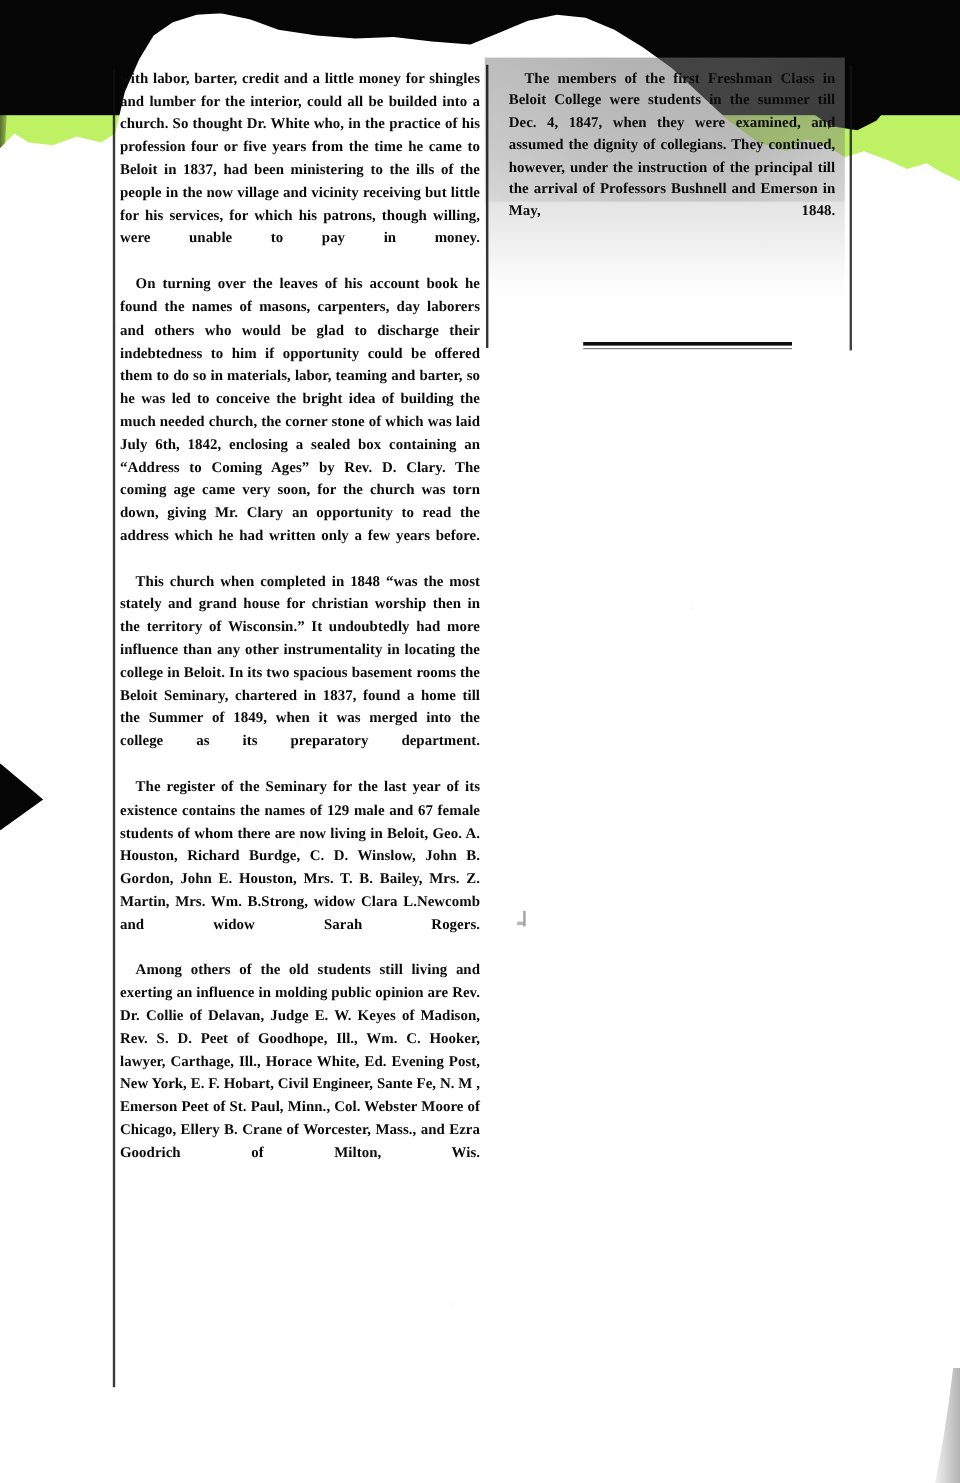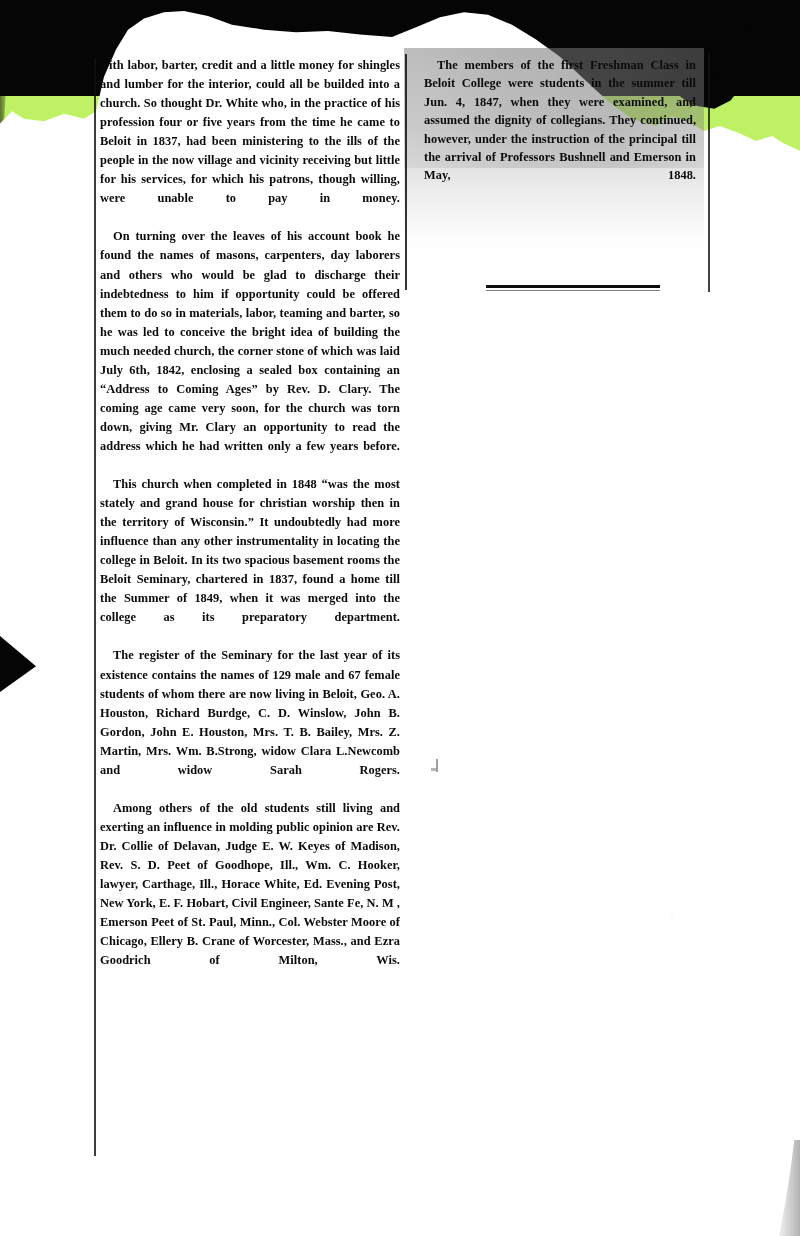--- a/index.html
+++ b/index.html
@@ -278,21 +278,21 @@
       <p class="para-end">with labor, barter, credit and a little money for shingles and lumber for the interior, could all be builded into a church. So thought Dr. White who, in the practice of his profession four or five years from the time he came to Beloit in 1837, had been ministering to the ills of the people in the now village and vicinity receiving but little for his services, for which his patrons, though willing, were unable to pay in money.</p>
       <p class="indent para-end">On turning over the leaves of his account book he found the names of masons, carpenters, day laborers and others who would be glad to discharge their indebtedness to him if opportunity could be offered them to do so in materials, labor, teaming and barter, so he was led to conceive the bright idea of building the much needed church, the corner stone of which was laid July 6th, 1842, enclosing a sealed box containing an “Address to Coming Ages” by Rev. D. Clary. The coming age came very soon, for the church was torn down, giving Mr. Clary an opportunity to read the address which he had written only a few years before.</p>
       <p class="indent para-end">This church when completed in 1848 “was the most stately and grand house for christian worship then in the territory of Wisconsin.” It undoubtedly had more influence than any other instrumentality in locating the college in Beloit. In its two spacious basement rooms the Beloit Seminary, chartered in 1837, found a home till the Summer of 1849, when it was merged into the college as its preparatory department.</p>
       <p class="indent para-end">The register of the Seminary for the last year of its existence contains the names of 129 male and 67 female students of whom there are now living in Beloit, Geo. A. Houston, Richard Burdge, C. D. Winslow, John B. Gordon, John E. Houston, Mrs. T. B. Bailey, Mrs. Z. Martin, Mrs. Wm. B.Strong, widow Clara L.Newcomb and widow Sarah Rogers.</p>
       <p class="indent para-end">Among others of the old students still living and exerting an influence in molding public opinion are Rev. Dr. Collie of Delavan, Judge E. W. Keyes of Madison, Rev. S. D. Peet of Goodhope, Ill., Wm. C. Hooker, lawyer, Carthage, Ill., Horace White, Ed. Evening Post, New York, E. F. Hobart, Civil Engineer, Sante Fe, N. M , Emerson Peet of St. Paul, Minn., Col. Webster Moore of Chicago, Ellery B. Crane of Worcester, Mass., and Ezra Goodrich of Milton, Wis.</p>
     </div>
 
     <div class="col col-right">
       <div class="rule-line-l"></div>
       <div class="rule-line-r"></div>
-      <p class="indent para-end">The members of the first Freshman Class in Beloit College were students in the summer till Jun. 4, 1847, when they were examined, and assumed the dignity of collegians. They continued, however, under the instruction of the principal till the arrival of Professors Bushnell and Emerson in May, 1848.</p>
+      <p class="indent para-end">The members of the first Freshman Class in Beloit College were students in the summer till Dec. 4, 1847, when they were examined, and assumed the dignity of collegians. They continued, however, under the instruction of the principal till the arrival of Professors Bushnell and Emerson in May, 1848.</p>
     </div>
 
     <div class="end-rule"></div>
     <div class="end-rule-thin"></div>
 
     <div class="speck"></div>
     <div class="speck2"></div>
 
   </div>
 </div>

